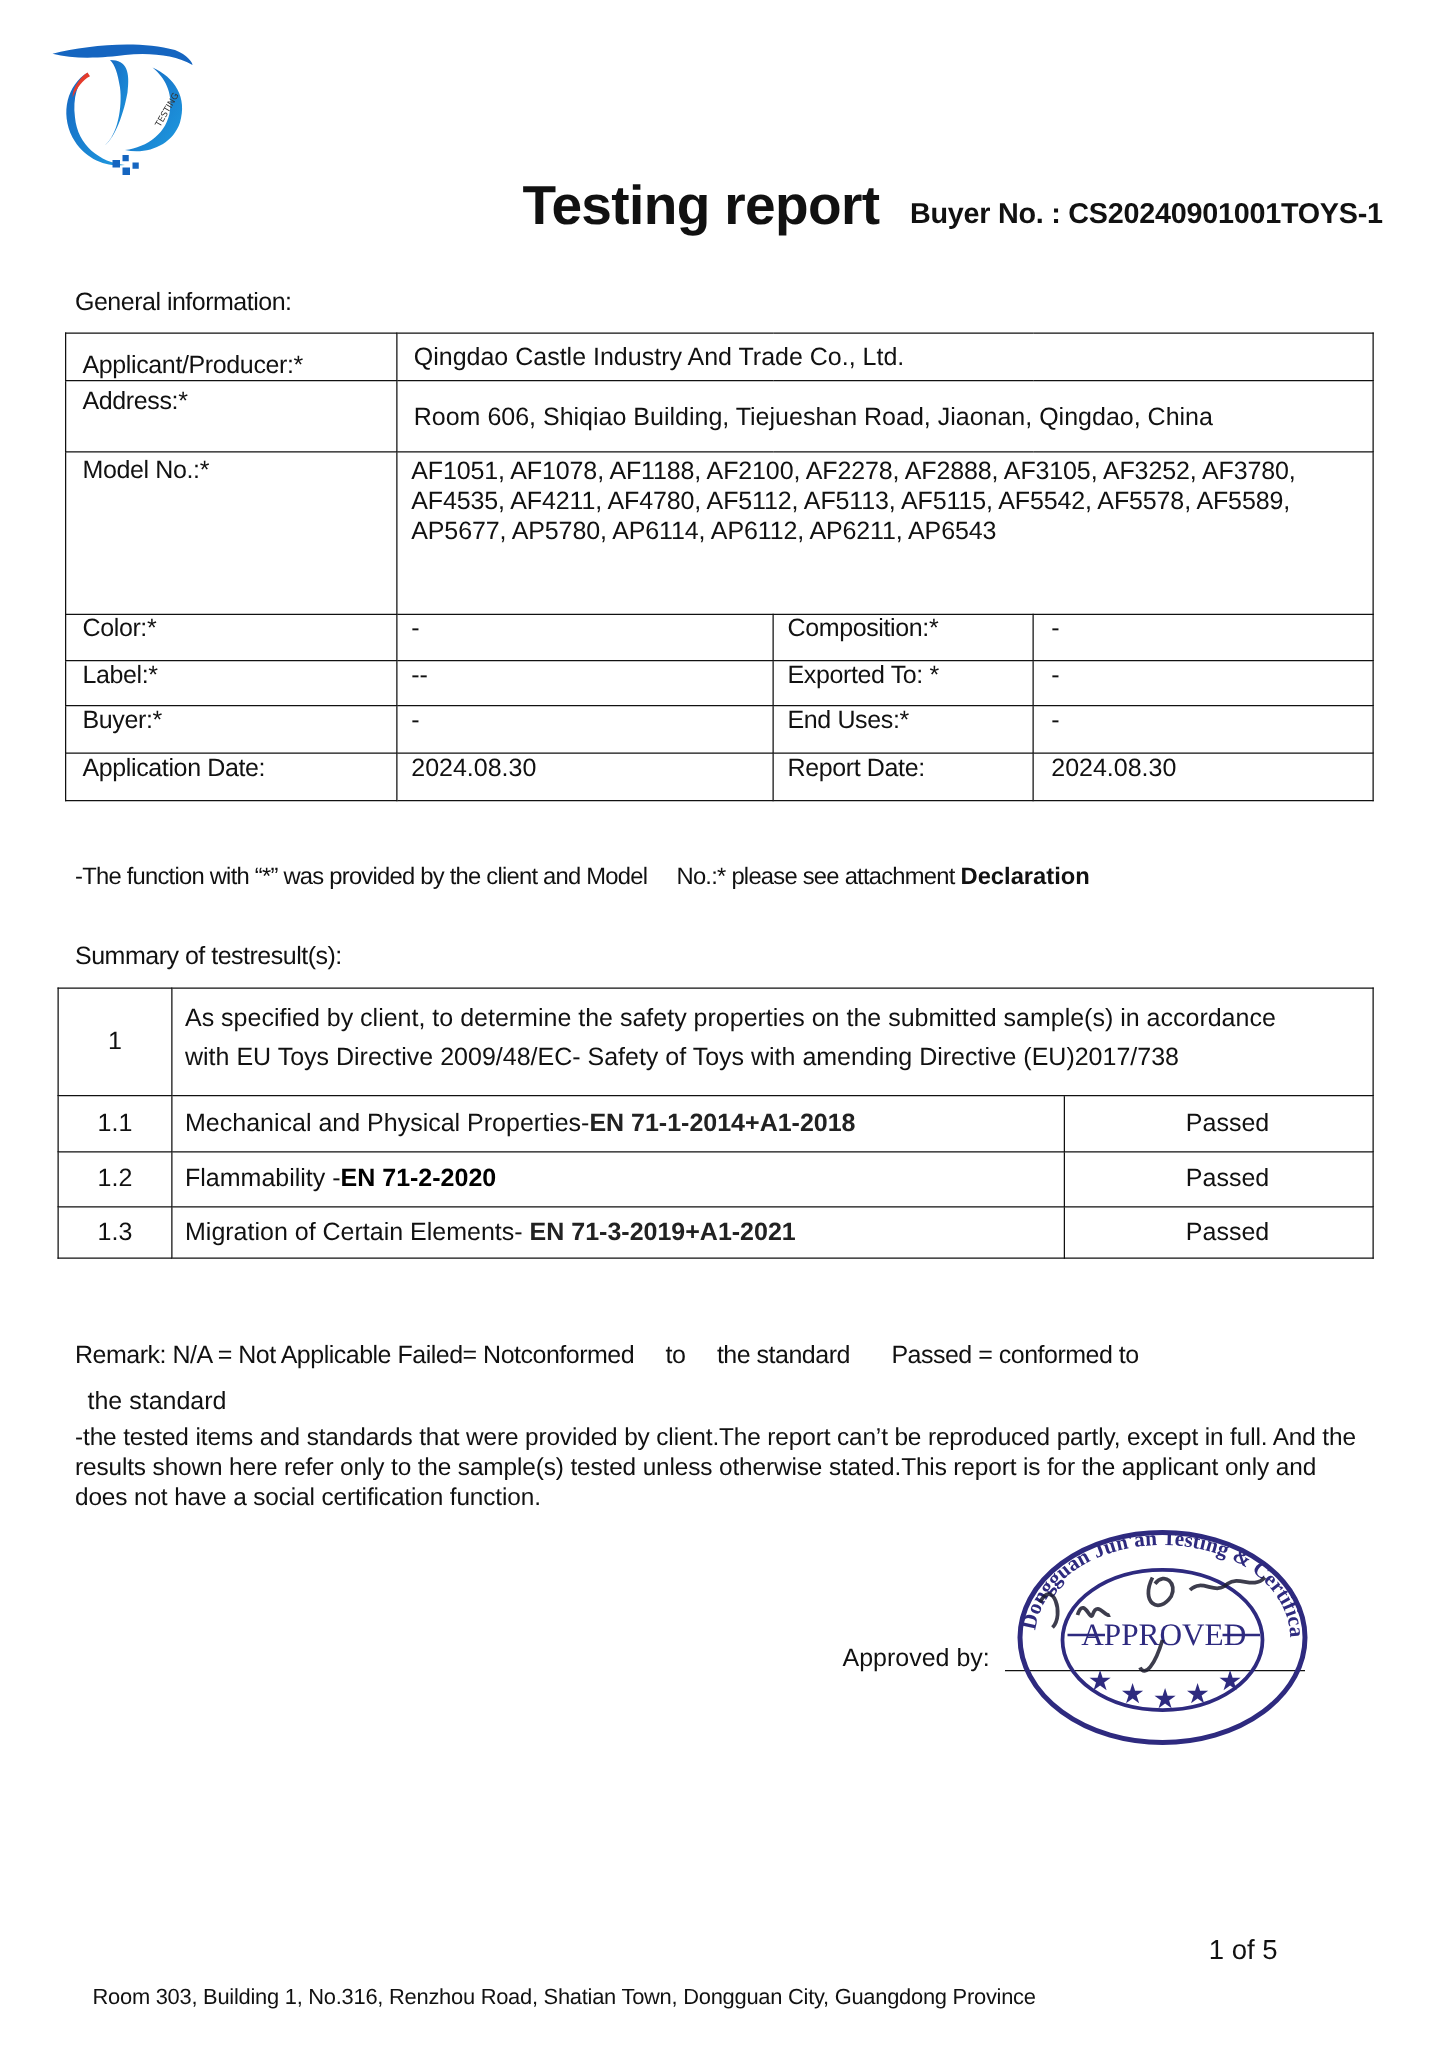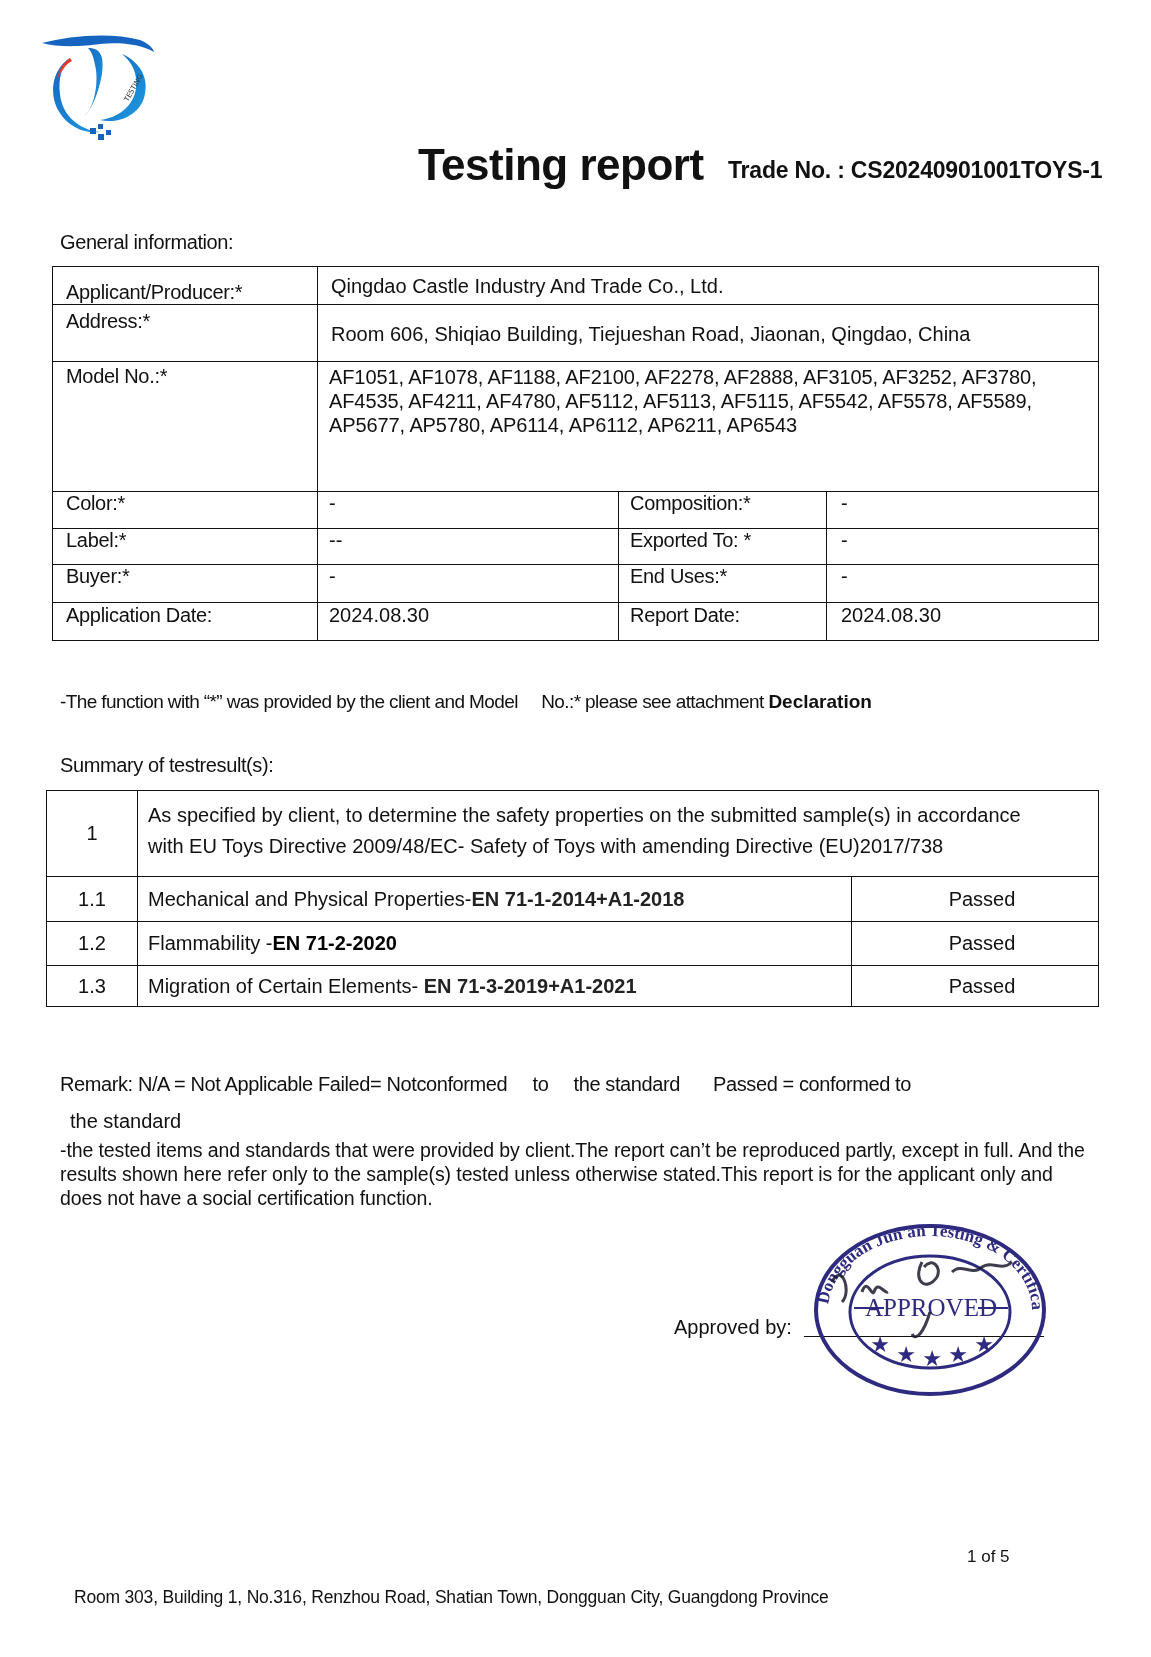--- a/index.html
+++ b/index.html
@@ -20,21 +20,21 @@
   .sum { left:46px; top:790px; width:1052px; }
   .sum td { font-size:20px; vertical-align:middle; }
 
   .note { font-size:19px; letter-spacing:-0.6px; white-space:nowrap; }
   .para { font-size:19.5px; line-height:24px; letter-spacing:-0.1px; }
   .bold { font-weight:bold; }
 
   .approved { left:674px; top:1316px; font-size:20px; white-space:nowrap; }
   .sigline { left:804px; top:1336px; width:240px; border-top:1.5px solid #111; }
   .stamp { left:812px; top:1222px; width:236px; height:176px; }
-  .pageno { left:967px; top:1547px; font-size:17px; white-space:nowrap; }
+  .pageno { left:967px; top:1547px; font-size:22px; white-space:nowrap; }
   .footer { left:74px; top:1587px; font-size:17.5px; white-space:nowrap; letter-spacing:-0.2px; }
 </style>
 </head>
 <body>
 
 <div class="abs logo">
   <svg width="122" height="116" viewBox="0 0 122 116">
     <defs>
       <linearGradient id="lg" x1="0" y1="0" x2="1" y2="1">
         <stop offset="0" stop-color="#1565c0"></stop>
@@ -49,21 +49,21 @@
     <text x="88" y="68" font-size="7" fill="#333" font-family="DejaVu Sans, sans-serif" transform="rotate(-60 88 68)">TESTING</text>
     <rect x="50" y="94" width="6" height="6" fill="#1565c0"></rect>
     <rect x="58" y="90" width="5" height="5" fill="#1565c0"></rect>
     <rect x="58" y="100" width="6" height="6" fill="#1565c0"></rect>
     <rect x="66" y="96" width="5" height="5" fill="#1565c0"></rect>
   </svg>
 </div>
 
 <div class="abs title">Testing report</div>
 <div class="abs reportno">
-  <span>Trade No. :</span>
+  <span>Buyer No. :</span>
   <span>CS20240901001TOYS-1</span>
 </div>
 
 <div class="abs section-label" style="left:60px; top:231px;">General information:</div>
 
 <table class="gi">
   <colgroup>
       <col style="width:265px">
       <col style="width:301px">
       <col style="width:208px">

